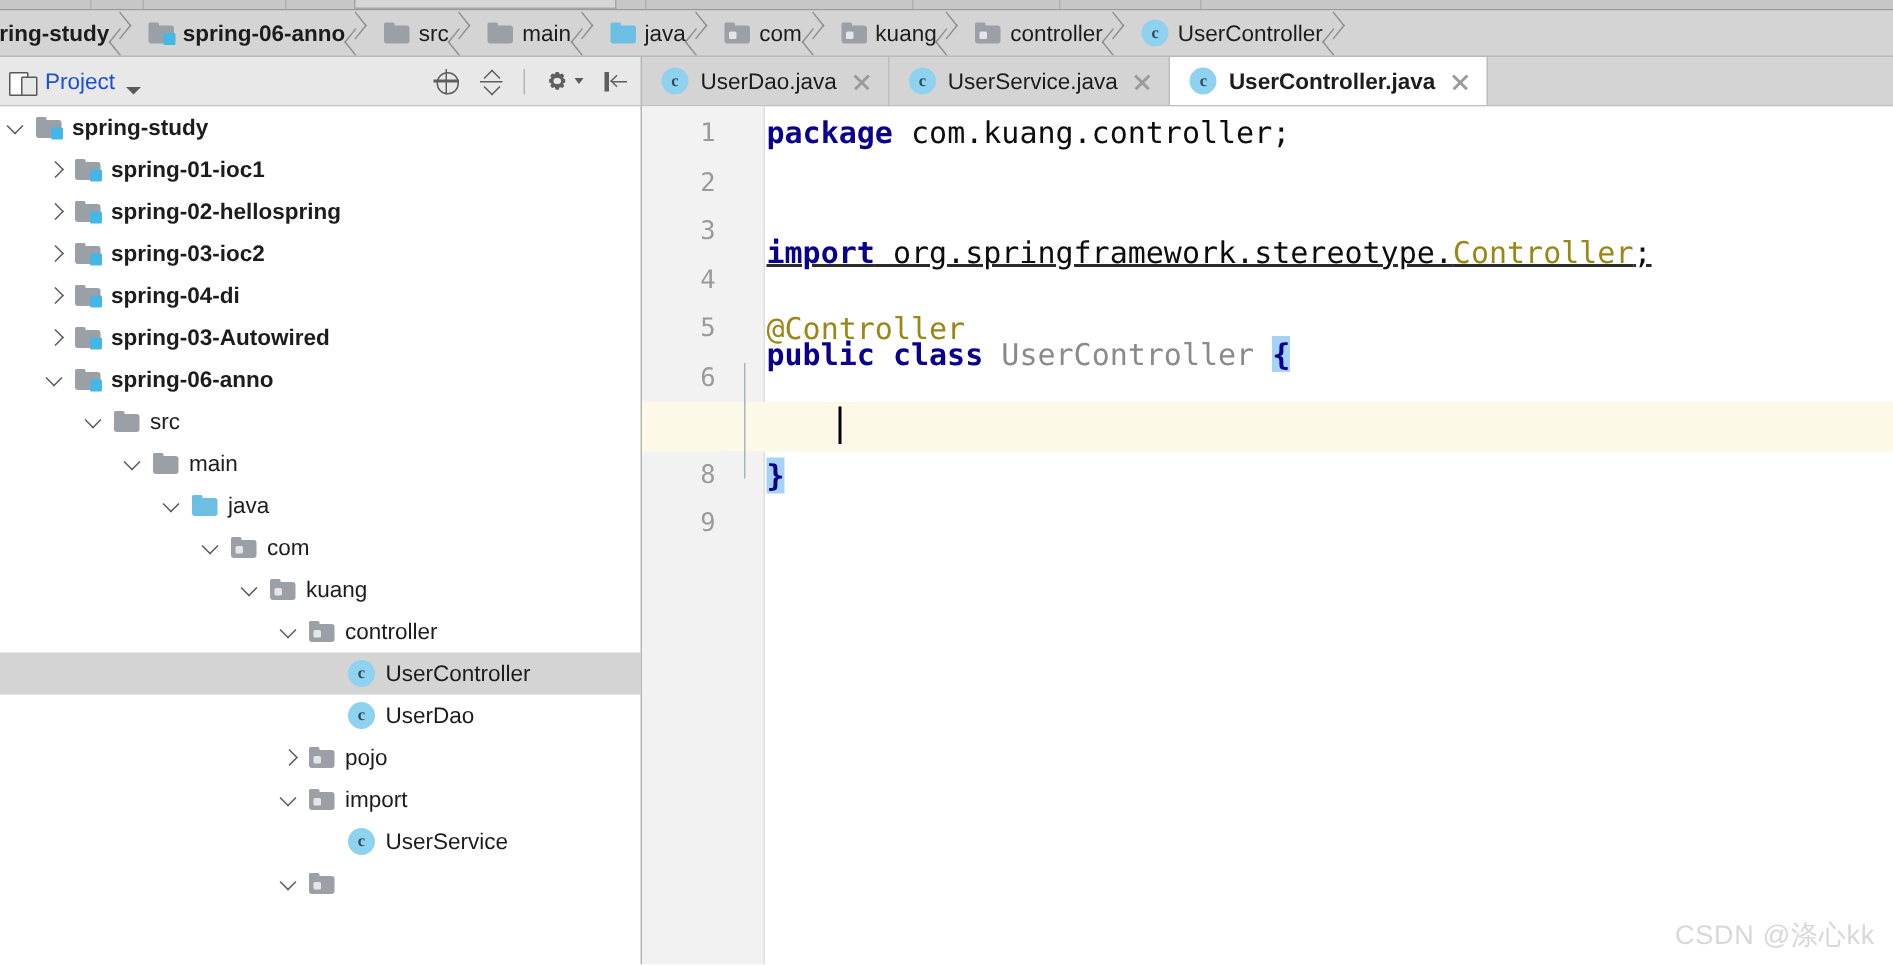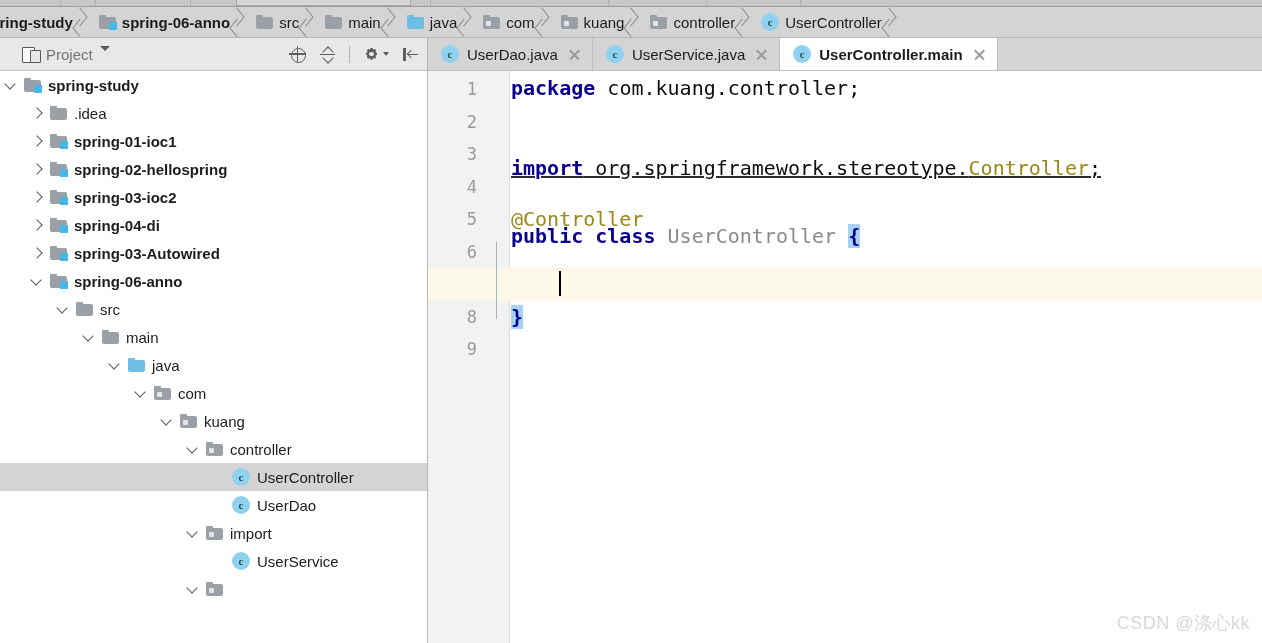--- a/index.html
+++ b/index.html
@@ -103,22 +103,22 @@
   }
 
   
   .panel-header {
     position: absolute; left: 0; top: 38px; width: 427px; height: 33px;
     background: #e8e8e8;
     display: flex; align-items: center;
     border-bottom: 1px solid #c4c4c4;
   }
   .panel-header .ph-title {
-    display: flex; align-items: flex-start; gap: 7px;
-    padding-left: 6px; font-size: 15px; color: #737373; margin-left: 16px;
+    display: flex; align-items: flex-end; gap: 7px;
+    padding-left: 6px; font-size: 15px; color: #1d4ed8;
   }
   .ico-project {
     position: relative; width: 17px; height: 16px; flex: 0 0 17px;
   }
   .ico-project::before {
     content:""; position:absolute; left:0; top:1px; width:11px; height:14px;
     border: 1.6px solid #55595c; border-radius: 1px; background:#fff;
   }
   .ico-project::after {
     content:""; position:absolute; left:8px; top:4px; width:9px; height:11px;
@@ -428,28 +428,20 @@
         <span style="display: inline-block; flex: 0 0 auto; width: 4px;"></span>
         <span class="arrow down"></span>
         <span class="ico-folder mod">
           <i></i>
         </span>
         <span class="label bold">spring-study</span>
       </div>
       <div class="tree-row">
         <span style="display: inline-block; flex: 0 0 auto; width: 30px;"></span>
         <span class="arrow right"></span>
-        <span class="ico-folder">
-          <i></i>
-        </span>
-        <span class="label">.idea</span>
-      </div>
-      <div class="tree-row">
-        <span style="display: inline-block; flex: 0 0 auto; width: 30px;"></span>
-        <span class="arrow right"></span>
         <span class="ico-folder mod">
           <i></i>
         </span>
         <span class="label bold">spring-01-ioc1</span>
       </div>
       <div class="tree-row">
         <span style="display: inline-block; flex: 0 0 auto; width: 30px;"></span>
         <span class="arrow right"></span>
         <span class="ico-folder mod">
           <i></i>
@@ -543,20 +535,28 @@
         <span class="label">UserController</span>
       </div>
       <div class="tree-row">
         <span style="display: inline-block; flex: 0 0 auto; width: 212px;"></span>
         <span class="arrow"></span>
         <span class="ico-class">c</span>
         <span class="label">UserDao</span>
       </div>
       <div class="tree-row">
         <span style="display: inline-block; flex: 0 0 auto; width: 186px;"></span>
+        <span class="arrow right"></span>
+        <span class="ico-folder pkg">
+          <i></i>
+        </span>
+        <span class="label">pojo</span>
+      </div>
+      <div class="tree-row">
+        <span style="display: inline-block; flex: 0 0 auto; width: 186px;"></span>
         <span class="arrow down"></span>
         <span class="ico-folder pkg">
           <i></i>
         </span>
         <span class="label">import</span>
       </div>
       <div class="tree-row">
         <span style="display: inline-block; flex: 0 0 auto; width: 212px;"></span>
         <span class="arrow"></span>
         <span class="ico-class">c</span>
@@ -580,21 +580,21 @@
         <span>UserDao.java</span>
         <span class="tab-close"></span>
       </div>
       <div class="tab">
         <span class="ico-class">c</span>
         <span>UserService.java</span>
         <span class="tab-close"></span>
       </div>
       <div class="tab active">
         <span class="ico-class">c</span>
-        <span>UserController.main</span>
+        <span>UserController.java</span>
         <span class="tab-close"></span>
       </div>
       <div class="tabs-filler"></div>
     </div>
 
   <div class="editor">
     <div class="gutter" id="gutter">
         <div class="lineno" style="top: 2px;">1</div>
         <div class="lineno" style="top: 34.5px;">2</div>
         <div class="lineno" style="top: 67px;">3</div>

